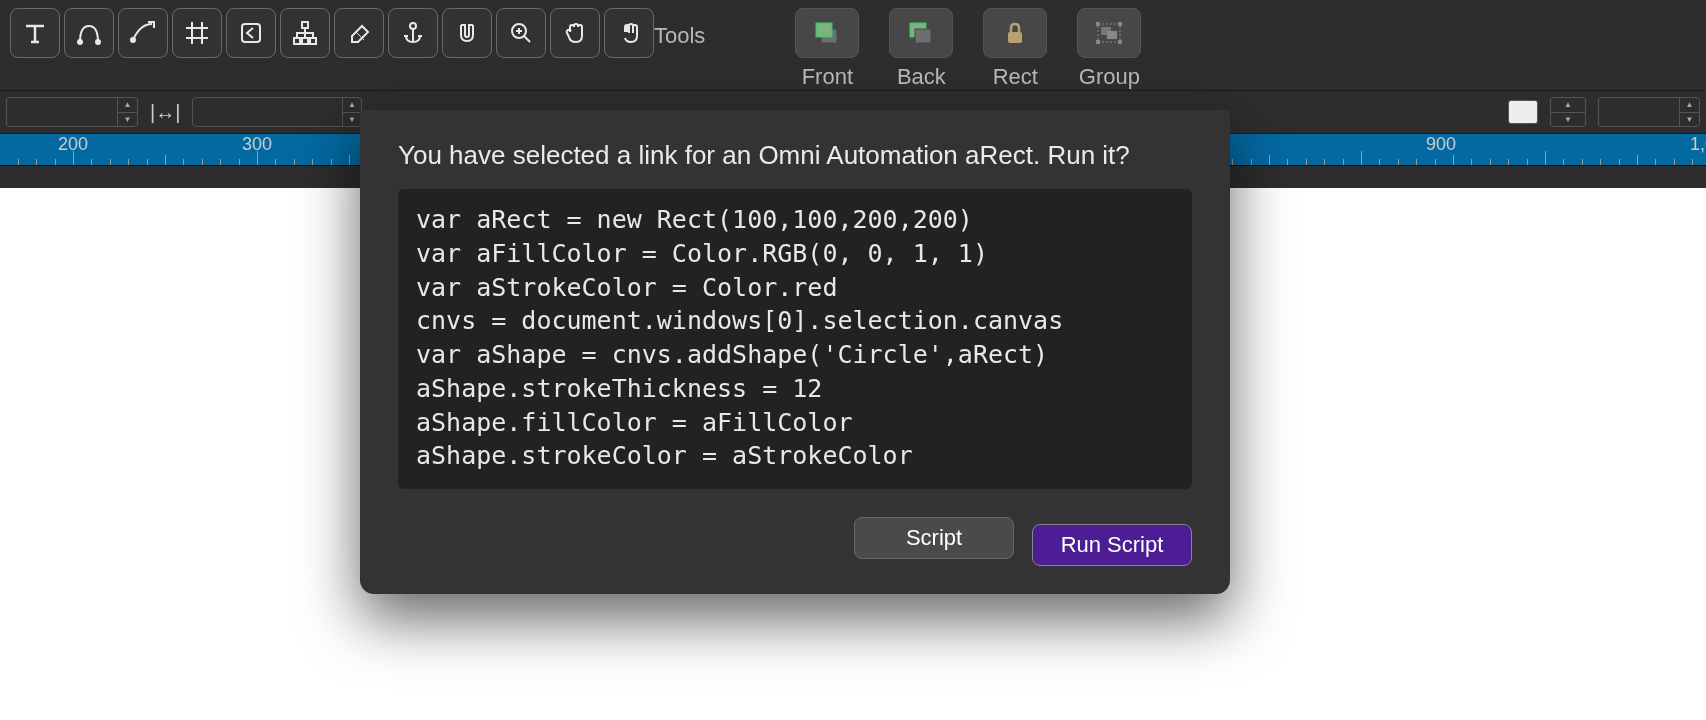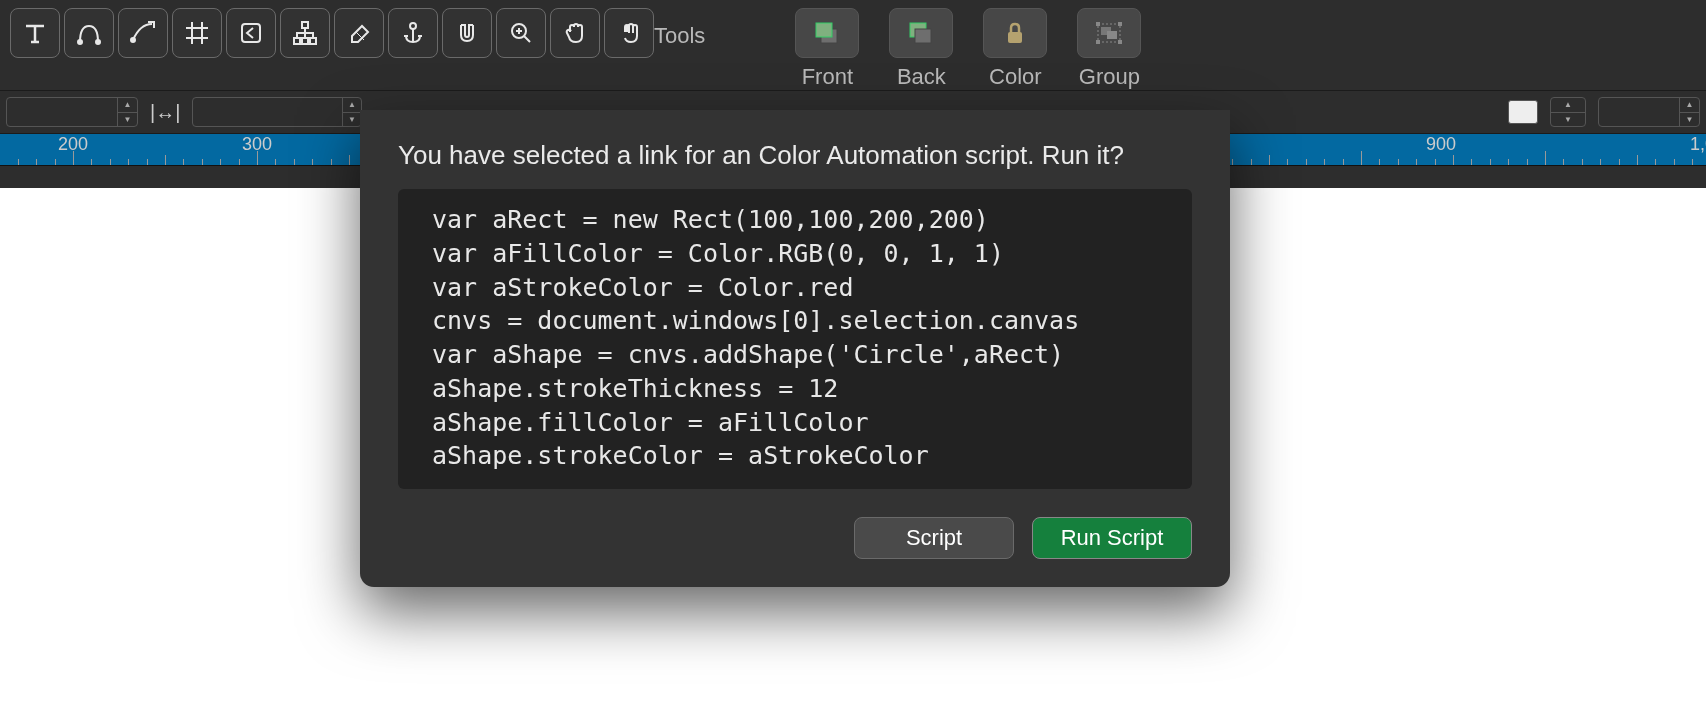--- a/index.html
+++ b/index.html
@@ -159,21 +159,21 @@
     box-shadow: 0 25px 60px rgba(0,0,0,0.6);
   }
   .dialog-msg {
     font-size: 26px;
     color: #eaeaea;
     margin-bottom: 18px;
   }
   .code-box {
     background: #222222;
     border-radius: 6px;
-    padding: 14px 34px;
+    padding: 14px 18px;
     font-family: "SF Mono", Menlo, Consolas, monospace;
     font-size: 25px;
     line-height: 1.35;
     color: #e8e8e8;
     white-space: pre;
     min-height: 300px;
   }
   .dialog-buttons {
     display: flex;
     justify-content: flex-end;
@@ -186,22 +186,23 @@
     border-radius: 8px;
     border: 1px solid #6a6a6a;
     background: #4a4a4a;
     color: #fff;
     font-size: 22px;
     display:flex;align-items:center;justify-content:center;
     cursor:pointer;
     padding: 0 22px;
   }
   .dlg-btn.primary {
-    background: #15803d;
+    background: #4c1d95;
     border-color: #888;
+    margin-top: 7px;
   }
   .right-combos {
     position:absolute;
     right:6px;
     display:flex;
     gap:12px;
     align-items:center;
   }
   .swatch {
     width:30px;height:24px;background:#eee;border:1px solid #555;border-radius:3px;
@@ -309,21 +310,21 @@
       </div>
       <div class="action-label">Back</div>
     </div>
     <div class="action-item">
       <div class="action-btn">
         <svg width="30" height="30" viewBox="0 0 30 30">
             <rect x="8" y="14" width="14" height="11" rx="2" fill="#b5a26f" stroke="none"></rect>
             <path d="M11 14 L11 10 Q11 6 15 6 Q19 6 19 10 L19 14" stroke="#b5a26f" stroke-width="2.5" fill="none"></path>
           </svg>
       </div>
-      <div class="action-label">Color</div>
+      <div class="action-label">Rect</div>
     </div>
     <div class="action-item">
       <div class="action-btn">
         <svg width="34" height="30" viewBox="0 0 34 30">
             <rect x="6" y="6" width="22" height="18" fill="none" stroke="#888" stroke-dasharray="2 2"></rect>
             <rect x="9" y="9" width="10" height="8" fill="#777"></rect>
             <rect x="15" y="13" width="10" height="8" fill="#888"></rect>
             <rect x="4" y="4" width="4" height="4" fill="#888"></rect>
             <rect x="26" y="4" width="4" height="4" fill="#888"></rect>
             <rect x="4" y="22" width="4" height="4" fill="#888"></rect>
@@ -466,21 +467,21 @@
     <div class="ruler-tick" style="left: 1637px; height: 10px;"></div>
     <div class="ruler-tick" style="left: 1655.4px; height: 6px;"></div>
     <div class="ruler-tick" style="left: 1673.8px; height: 6px;"></div>
     <div class="ruler-tick" style="left: 1692.2px; height: 6px;"></div>
     <div class="ruler-label" style="left: 1690px; transform: none;">1,00</div>
   </div>
 
 <div class="canvas-area"></div>
 
 <div class="dialog">
-  <div class="dialog-msg">You have selected a link for an Color Automation script. Run it?</div>
+  <div class="dialog-msg">You have selected a link for an Omni Automation aRect. Run it?</div>
   <div class="code-box">var aRect = new Rect(100,100,200,200)
 var aFillColor = Color.RGB(0, 0, 1, 1)
 var aStrokeColor = Color.red
 cnvs = document.windows[0].selection.canvas
 var aShape = cnvs.addShape('Circle',aRect)
 aShape.strokeThickness = 12
 aShape.fillColor = aFillColor
 aShape.strokeColor = aStrokeColor</div>
   <div class="dialog-buttons">
     <div class="dlg-btn">Script</div>

